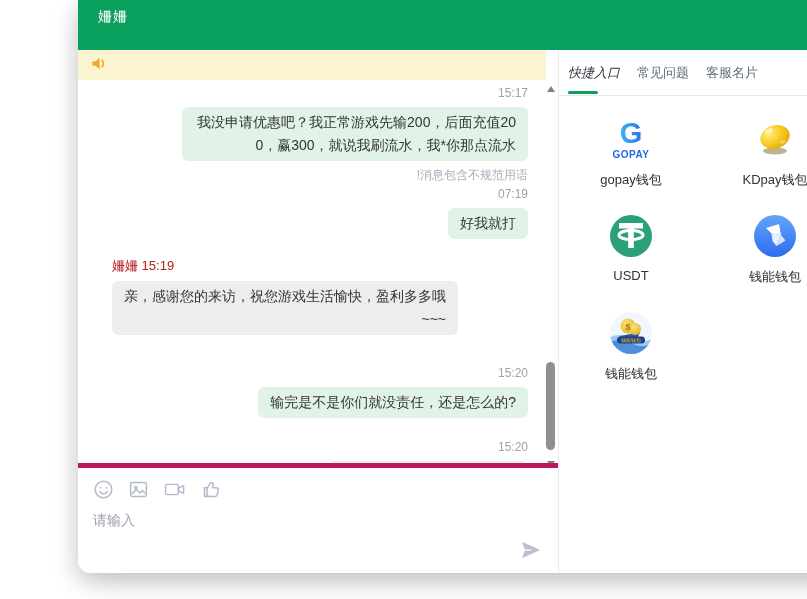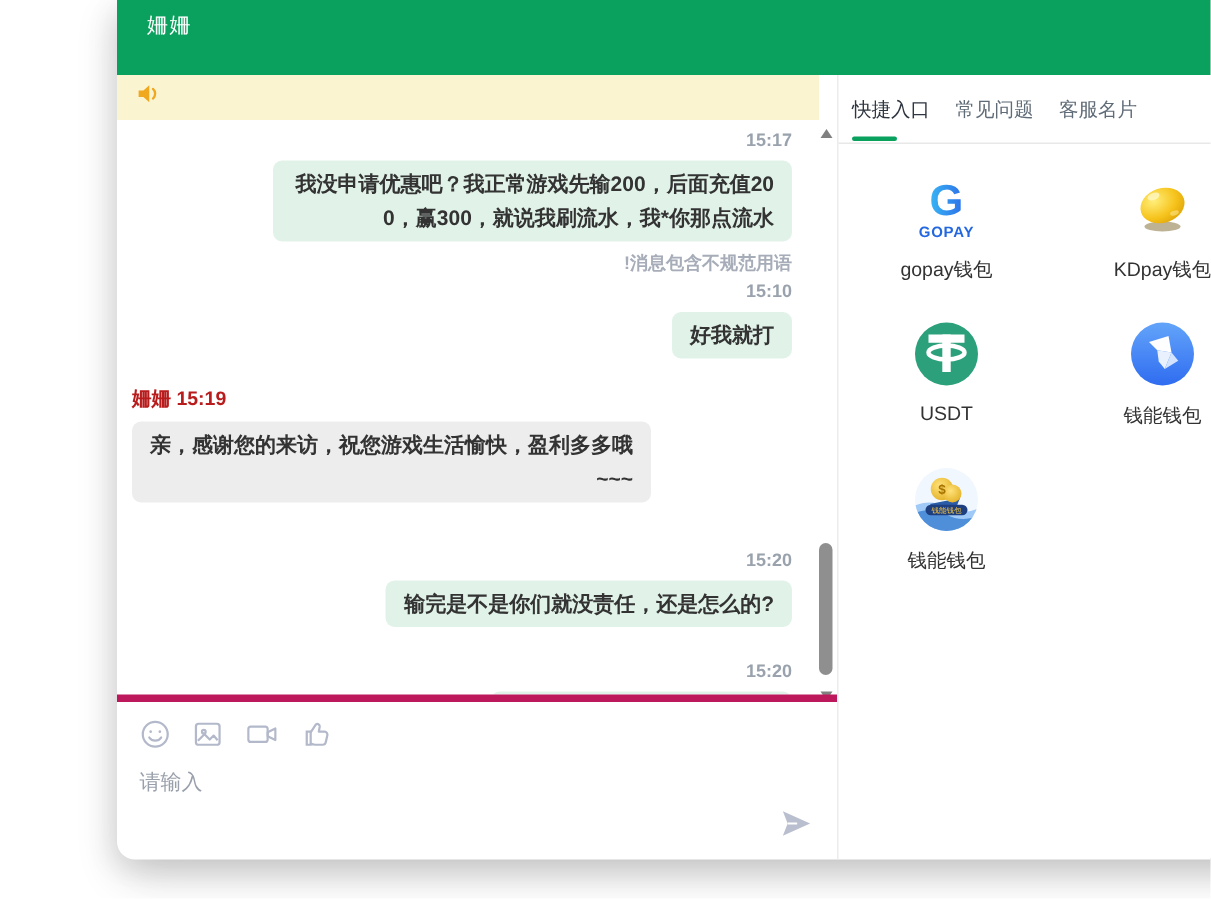--- a/index.html
+++ b/index.html
@@ -17,21 +17,21 @@
             padding:8px 18px 0 20px; flex:0 0 auto; }
   .agent-name { color:#fff; font-size:14px; letter-spacing:1px; }
   .header .spk { margin-left:auto; margin-top:1px; cursor:pointer; }
 
   .main { flex:1; display:flex; min-height:0; }
 
   
   .chat-col { width:480px; position:relative; display:flex; flex-direction:column; }
   .notice { height:30px; background:#fbf4d1; display:flex; align-items:center;
             padding-left:13px; margin-right:12px; flex:0 0 auto; }
-  .msgs { flex:1; padding:4px 30px 0 10px; overflow:hidden; font-size:14px; color:#333;font-weight:bold; }
+  .msgs { flex:1; padding:4px 30px 0 34px; overflow:hidden; font-size:14px; color:#333; }
   .ts { text-align:right; font-size:12px; color:#9aa3ad; margin:2px 0 7px; line-height:14px; }
   .warn { text-align:right; font-size:12px; color:#a6adb8; margin:7px 0 0; line-height:14px; }
   .alabel { font-size:13px; color:#b91c1c; margin:18px 0 6px; }
   .row { display:flex;text-align:right; }
   .row.v { justify-content:flex-end; }
   .bubble { max-width:346px; padding:4px 12px; line-height:23px; border-radius:6px;
             font-size:14px; color:#333; word-break:break-all; }
   .bubble.v { background:#e1f3e9; }
   .bubble.a { background:#ededed; }
 
@@ -50,21 +50,21 @@
   .tools { display:flex; gap:14px; align-items:center; }
   .tools svg { cursor:pointer; }
   .placeholder { margin-top:8px; font-size:14px; color:#99a0ab; }
   .send { position:absolute; right:16px; bottom:9px; cursor:pointer; }
 
   
   .sidebar { flex:1; border-left:1px solid #ececec; display:flex; flex-direction:column; }
   .tabs { height:46px; border-bottom:1px solid #e8e8e8; display:flex; align-items:center;
           gap:17px; padding-left:9px; flex:0 0 auto; }
   .tab { font-size:13px; color:#5f6b77; position:relative; cursor:pointer; line-height:18px; }
-  .tab.active { color:#2f3640; }
+  .tab.active { color:#2f3640;font-style:italic; }
   .tab.active::after { content:""; position:absolute; left:0; bottom:-12px; width:30px;
                        height:3px; border-radius:2px; background:#0aa05e; }
   .wgrid { padding-top:20px; display:grid; grid-template-columns:1fr 1fr;
            row-gap:24px; justify-items:center; }
   .witem { display:flex; flex-direction:column; align-items:center; cursor:pointer; }
   .wicon { height:46px; display:flex; align-items:center; justify-content:center; }
   .wlabel { margin-top:9px; font-size:13px; color:#333; }
 </style>
 </head>
 <body>
@@ -95,21 +95,21 @@
             </svg>
           </span>
         </div>
 
         <div class="msgs">
           <div class="ts">15:17</div>
           <div class="row v">
               <div class="bubble v">我没申请优惠吧？我正常游戏先输200，后面充值200，赢300，就说我刷流水，我*你那点流水</div>
             </div>
           <div class="warn">!消息包含不规范用语</div>
-          <div class="ts" style="margin-top:5px">15:10</div>
+          <div class="ts" style="margin-top:5px">07:19</div>
           <div class="row v">
               <div class="bubble v">好我就打</div>
             </div>
           <div class="alabel">姍姍 15:19</div>
           <div class="row">
               <div class="bubble a">亲，感谢您的来访，祝您游戏生活愉快，盈利多多哦~~~</div>
             </div>
           <div class="ts" style="margin-top:31px">15:20</div>
           <div class="row v">
               <div class="bubble v">输完是不是你们就没责任，还是怎么的?</div>

